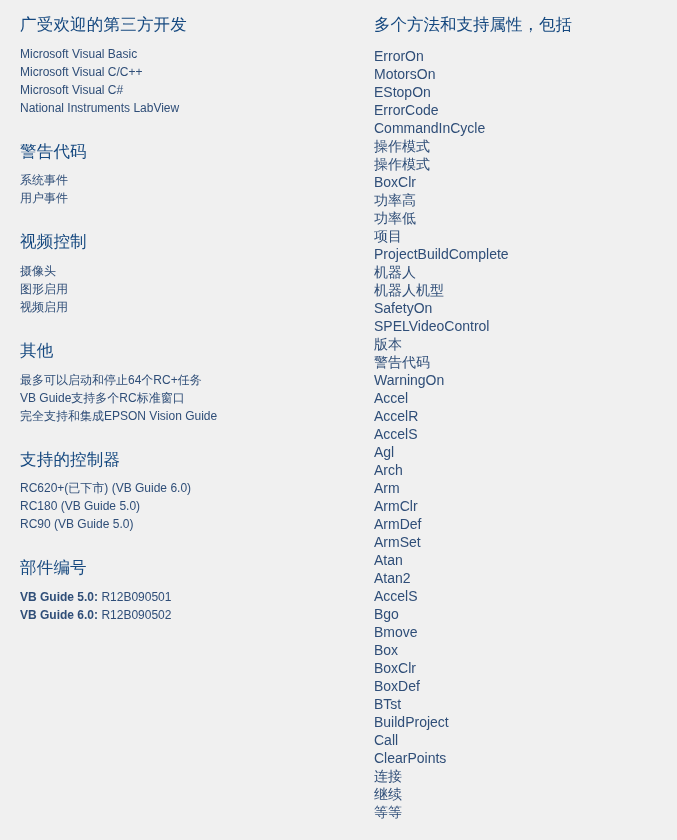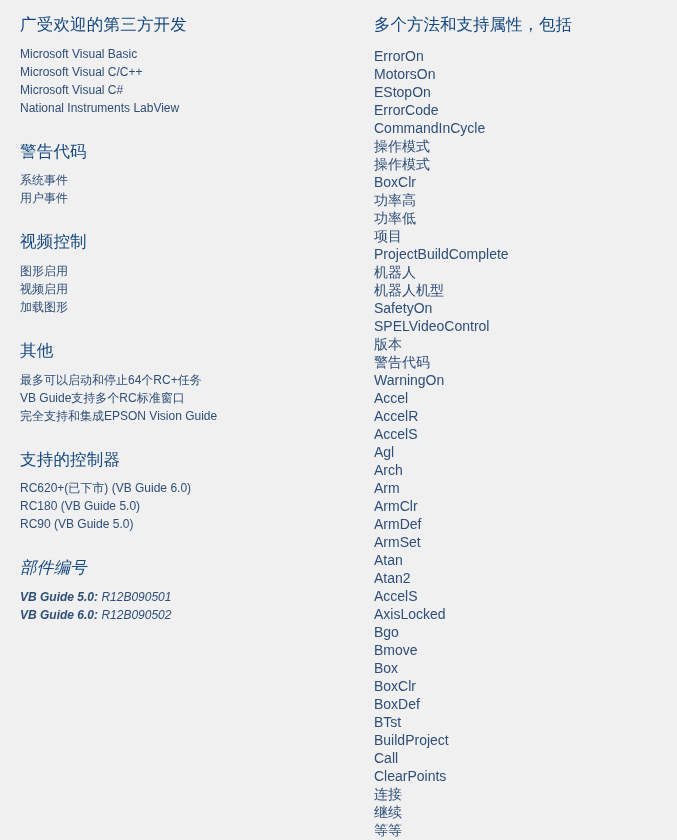--- a/index.html
+++ b/index.html
@@ -41,21 +41,20 @@
     color: #15487f;
     margin: 0 0 10px 0;
     line-height: 1.25;
     letter-spacing: 0.2px;
   }
   .section {
     margin-bottom: 24px;
   }
   .section:last-child {
     margin-bottom: 0;
-    font-style: italic;
   }
   .item {
     font-size: 12px;
     color: #2f4e78;
     line-height: 18px;
     margin: 0 0 0 0;
     padding: 0;
   }
   .item .strong {
     font-weight: bold;
@@ -89,23 +88,23 @@
     </div>
 
     <div class="section">
       <h2 class="section-title">警告代码</h2>
       <div class="item">系统事件</div>
       <div class="item">用户事件</div>
     </div>
 
     <div class="section">
       <h2 class="section-title">视频控制</h2>
+      <div class="item">摄像头</div>
       <div class="item">图形启用</div>
       <div class="item">视频启用</div>
-      <div class="item">加载图形</div>
     </div>
 
     <div class="section">
       <h2 class="section-title">其他</h2>
       <div class="item">最多可以启动和停止64个RC+任务</div>
       <div class="item">VB Guide支持多个RC标准窗口</div>
       <div class="item">完全支持和集成EPSON Vision Guide</div>
     </div>
 
     <div class="section">
@@ -156,21 +155,20 @@
       <div class="item">AccelS</div>
       <div class="item">Agl</div>
       <div class="item">Arch</div>
       <div class="item">Arm</div>
       <div class="item">ArmClr</div>
       <div class="item">ArmDef</div>
       <div class="item">ArmSet</div>
       <div class="item">Atan</div>
       <div class="item">Atan2</div>
       <div class="item">AccelS</div>
-      <div class="item">AxisLocked</div>
       <div class="item">Bgo</div>
       <div class="item">Bmove</div>
       <div class="item">Box</div>
       <div class="item">BoxClr</div>
       <div class="item">BoxDef</div>
       <div class="item">BTst</div>
       <div class="item">BuildProject</div>
       <div class="item">Call</div>
       <div class="item">ClearPoints</div>
       <div class="item">连接</div>

